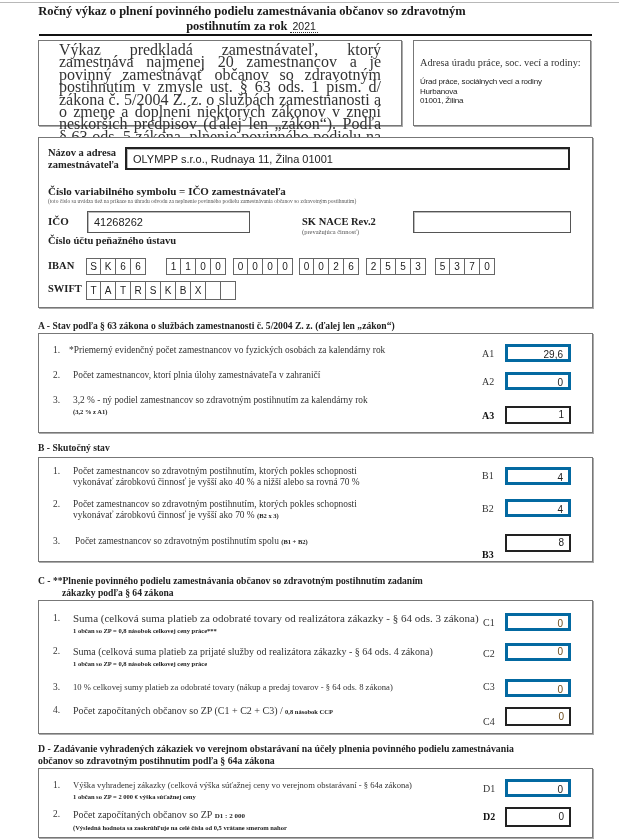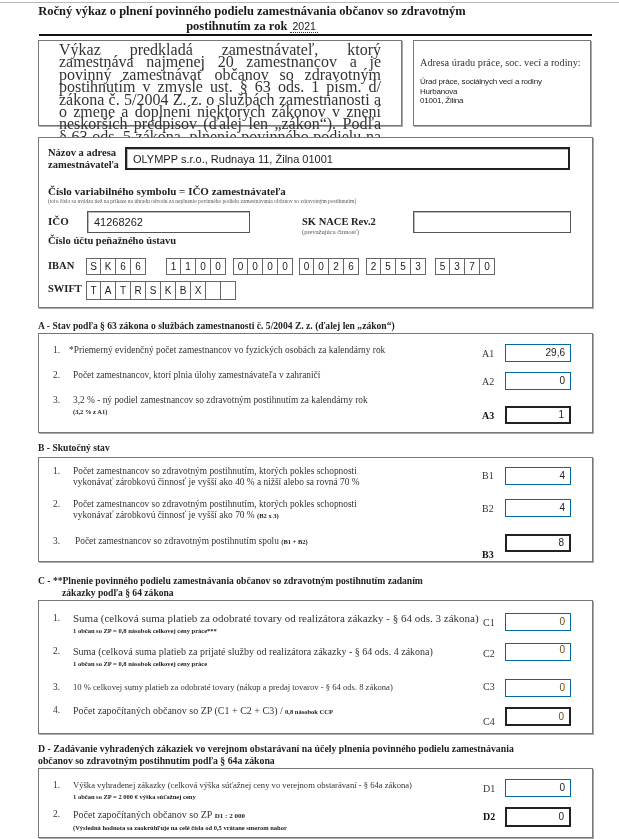--- a/index.html
+++ b/index.html
@@ -21,21 +21,21 @@
   .cell { width:15px; height:17px; border:1px solid #666; border-left-width:0; box-sizing:border-box; font-family:"Liberation Sans", sans-serif; font-size:10px; display:flex; align-items:center; justify-content:center; color:#222; }
   .cells .cell:first-child { border-left-width:1px; }
   .sechead { position:absolute; left:38px; font-weight:bold; font-size:9.6px; line-height:12px; color:#222; }
   .sec { left:38px; width:553px; }
   .row { position:absolute; left:14px; font-size:9.4px; line-height:11px; color:#333; }
   .row .num { position:absolute; left:0; top:0; }
   .row .txt { position:absolute; left:20px; top:0; white-space:nowrap; }
   .row .sub { font-weight:bold; font-size:6.5px; color:#222; }
   .code { position:absolute; font-size:10px; color:#333; }
   .code.b { font-weight:bold; color:#111; }
-  .val { position:absolute; width:66px; height:18px; border:1px solid #0369a1; box-sizing:border-box; font-family:"Liberation Sans", sans-serif; font-size:10px; text-align:right; padding-right:5px; line-height:16px; color:#222; }
+  .val { position:absolute; width:66px; height:18px; border:3px solid #0369a1; box-sizing:border-box; font-family:"Liberation Sans", sans-serif; font-size:10px; text-align:right; padding-right:5px; line-height:16px; color:#222; }
   .val.thick { border:2px solid #222; line-height:14px; }
   .val.brown { color:#6b4a1a; }
 </style>
 </head>
 <body>
 
 <div class="topline"></div>
 
 <div class="title">
   <div>Ročný výkaz o plnení povinného podielu zamestnávania  občanov so zdravotným</div>

